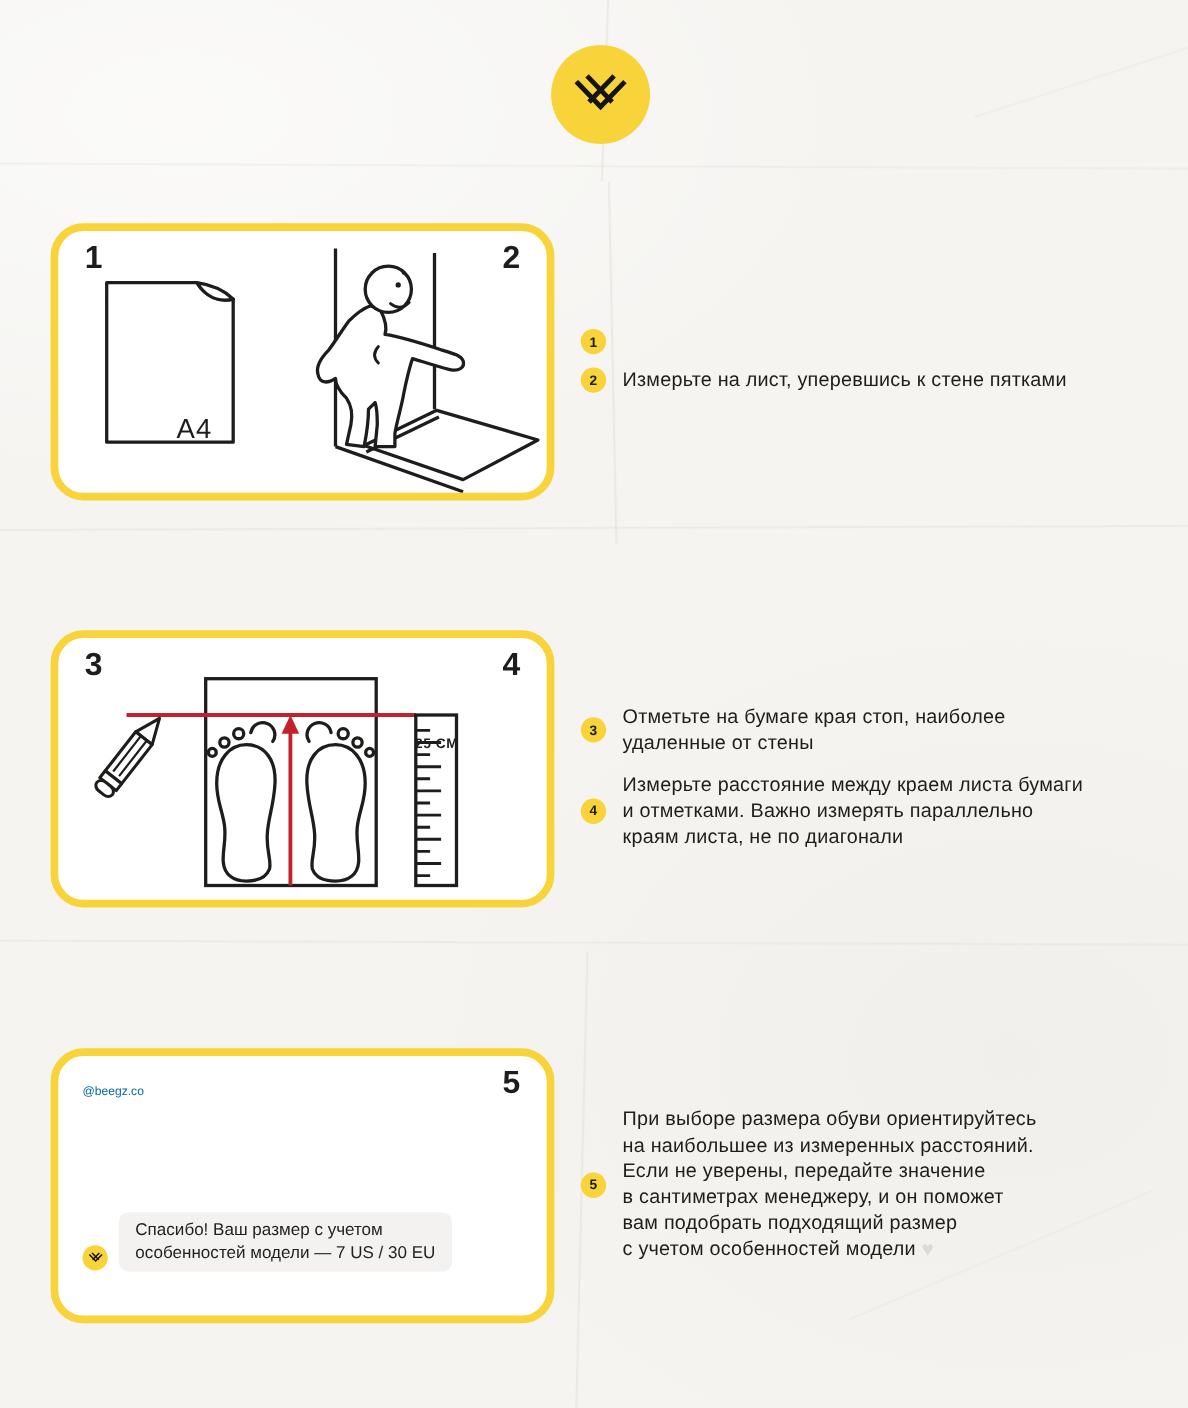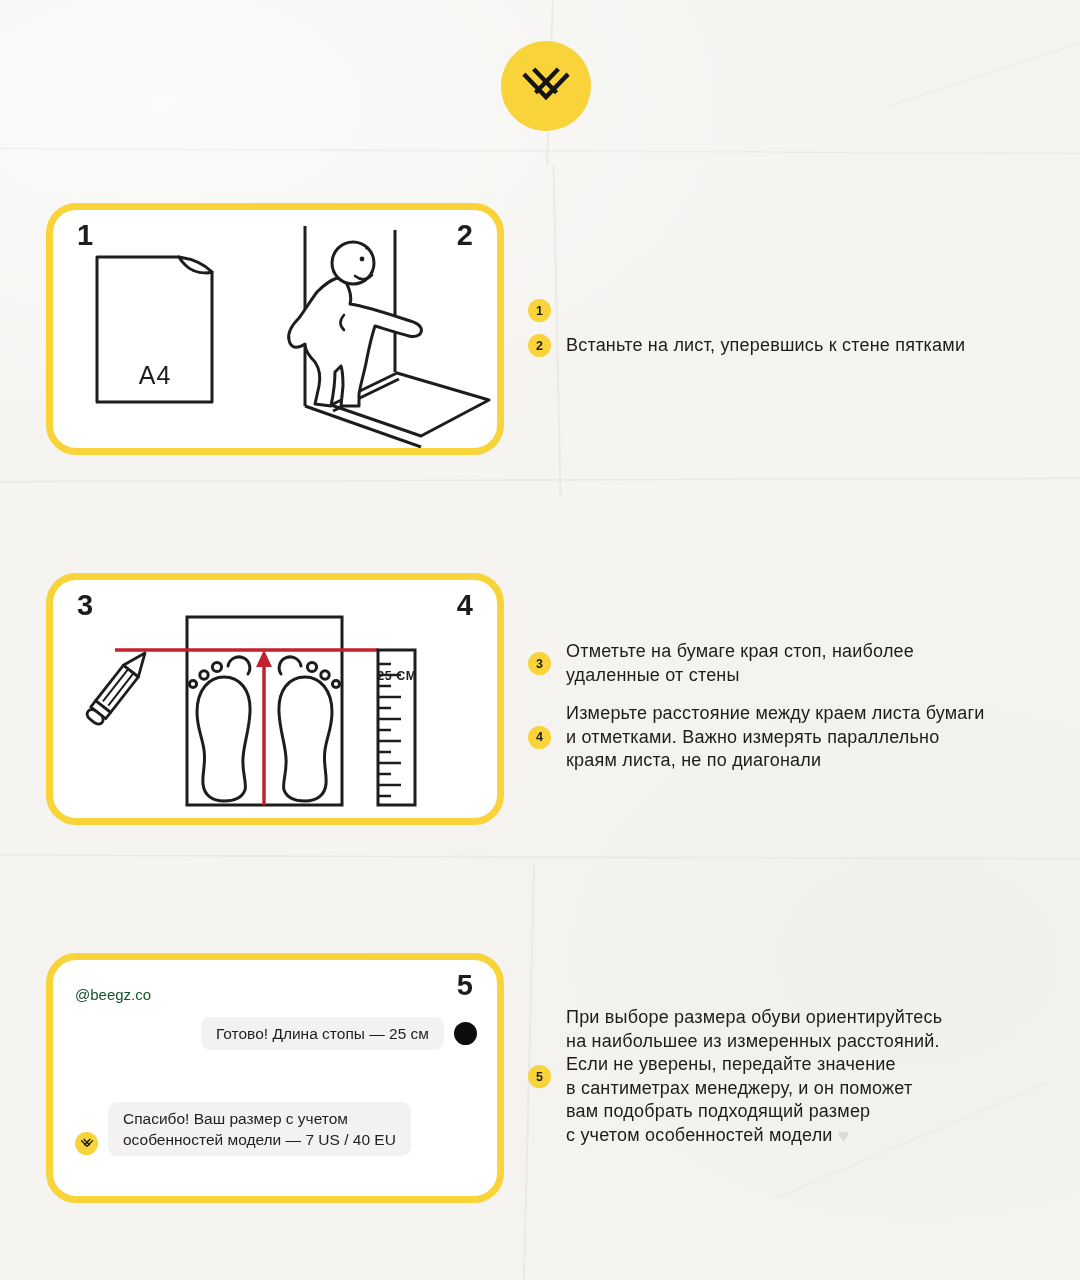--- a/index.html
+++ b/index.html
@@ -47,27 +47,27 @@
   #panel3{top:953px;height:250px;}
   .corner-num{position:absolute;top:8px;font-size:29px;font-weight:700;line-height:1.2;}
   .corner-num.tl{left:24px;}
   .corner-num.tr{right:24px;}
   .panel-art{position:absolute;left:0;top:0;width:444px;height:238px;}
   .stroke{fill:none;stroke:var(--ink);stroke-width:3;stroke-linecap:round;stroke-linejoin:round;}
   .stroke-sq{fill:none;stroke:var(--ink);stroke-width:3;stroke-linecap:butt;}
   .redline{fill:none;stroke:var(--red);stroke-width:3.5;stroke-linecap:butt;}
   .whitefill{fill:#fff;stroke:var(--ink);stroke-width:3;stroke-linejoin:round;}
 
-  .a4-label{position:absolute;left:64px;top:151px;width:76px;text-align:center;
+  .a4-label{position:absolute;left:64px;top:166px;width:76px;text-align:right;
     font-size:25px;letter-spacing:1px;color:var(--ink);}
   .ruler-label{position:absolute;left:316px;top:45px;width:56px;text-align:center;
     font-size:12.5px;font-weight:700;letter-spacing:.5px;margin-top:44px;}
 
   
-  .handle{position:absolute;left:22px;top:26px;font-size:15px;color:#14532d;}
+  .handle{position:absolute;left:22px;top:26px;font-size:11px;color:#0369a1;}
   .chat-row{position:absolute;display:flex;gap:10px;}
   .chat-row.outgoing{top:57px;right:20px;align-items:center;}
   .chat-row.incoming{top:142px;left:22px;align-items:flex-end;}
   .bubble{background:var(--bubble);border-radius:9px;padding:6px 15px;
     font-size:15.5px;line-height:21px;white-space:pre-line;color:#1f1f1d;}
   .avatar-dot{width:23px;height:23px;border-radius:50%;background:#0d0d0d;flex-shrink:0;}
   .avatar-brand{width:23px;height:23px;border-radius:50%;background:var(--yellow);
     flex-shrink:0;display:flex;align-items:center;justify-content:center;margin-bottom:1px;}
 
   
@@ -203,47 +203,43 @@
   </svg>
   <div class="corner-num tl">3</div>
   <div class="corner-num tr">4</div>
   <div class="ruler-label">25 CM</div>
 </div>
 
 <div class="panel" id="panel3">
   <div class="handle">@beegz.co</div>
   <div class="corner-num tr">5</div>
 
-  <div class="chat-row outgoing">
-    <div class="bubble">Готово! Длина стопы — 25 см</div>
-    <div class="avatar-dot"></div>
-  </div>
 
   <div class="chat-row incoming">
     <div class="avatar-brand">
       <svg width="14" height="11" viewBox="0 0 210 150">
         <g fill="none" stroke="#141414" stroke-width="20" stroke-linecap="square">
           <path d="M25,35 L105,118 L185,35"></path>
           <path d="M63,15 L140,95"></path>
           <path d="M147,15 L70,95"></path>
         </g>
       </svg>
     </div>
     <div class="bubble">Спасибо! Ваш размер с учетом
-особенностей модели — 7 US / 40 EU</div>
+особенностей модели — 7 US / 30 EU</div>
   </div>
 </div>
 
 <div class="step" id="step1">
   <div class="badge">1</div>
 </div>
 
 <div class="step" id="step2">
   <div class="badge">2</div>
-  <div class="step-text">Встаньте на лист, уперевшись к стене пятками</div>
+  <div class="step-text">Измерьте на лист, уперевшись к стене пятками</div>
 </div>
 
 <div class="step" id="step3">
   <div class="badge">3</div>
   <div class="step-text">Отметьте на бумаге края стоп, наиболее
 удаленные от стены</div>
 </div>
 
 <div class="step" id="step4">
   <div class="badge">4</div>

